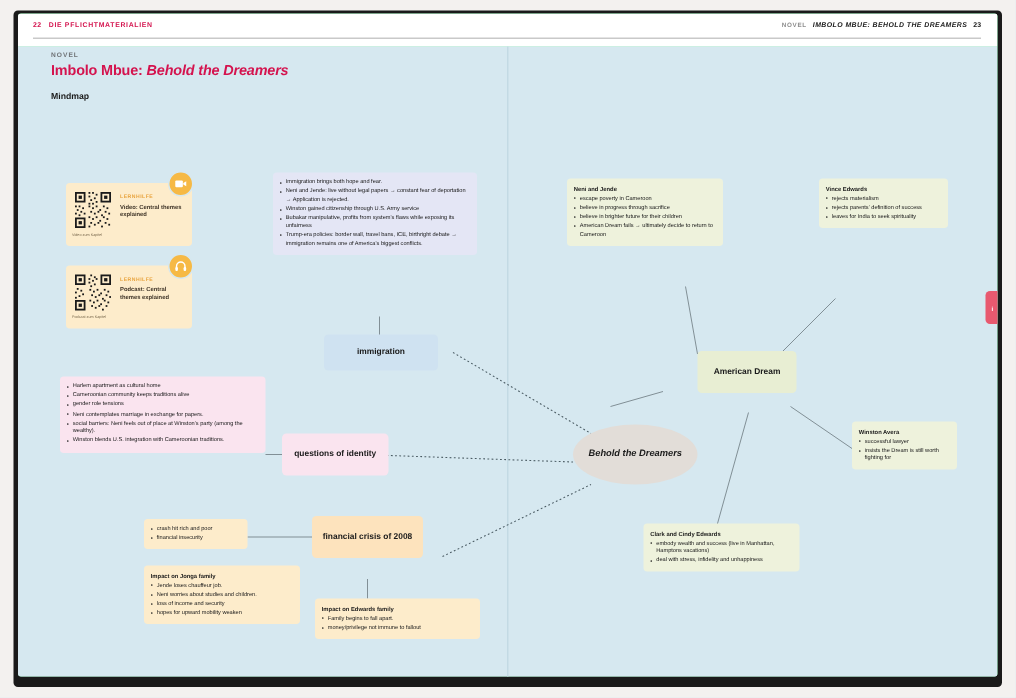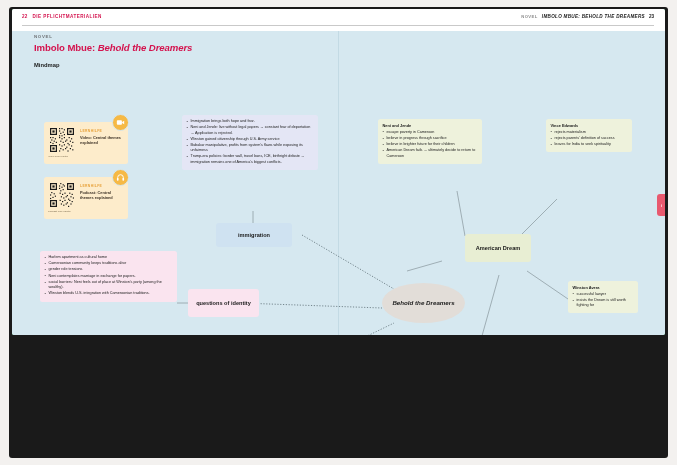--- a/index.html
+++ b/index.html
@@ -2,21 +2,21 @@
 <html><head>
 <meta charset="utf-8">
 <style>
   html,body{margin:0;padding:0;background:#f3f1ef;}
   body{width:677px;height:465px;overflow:hidden;
        font-family:"Liberation Sans","DejaVu Sans",sans-serif;}
 
   .page-shadow{position:absolute;left:9px;top:7px;width:659px;height:451px;
       background:#1a1a1a;border-radius:3px;}
 
-  .spread{position:absolute;left:12px;top:9px;width:653px;height:326px;
+  .spread{position:absolute;left:12px;top:9px;width:653px;height:442px;
       background:#86efac;border-radius:2px;overflow:hidden;}
 
   
   .runhead{position:absolute;left:0;top:0;width:100%;height:22px;background:#fff;}
   .rh-left{position:absolute;left:10px;top:5px;display:flex;align-items:center;gap:5px;}
   .rh-pageno{font-size:4.6px;font-weight:bold;color:#d4134e;letter-spacing:.2px;}
   .rh-title{font-size:4.6px;font-weight:bold;color:#d4134e;letter-spacing:.45px;}
   .rh-right{position:absolute;right:11px;top:5px;display:flex;align-items:center;gap:4px;}
   .rh-kicker{font-size:4.2px;font-weight:bold;color:#8d8d8d;letter-spacing:.45px;}
   .rh-book{font-size:4.6px;font-weight:bold;font-style:italic;color:#1a1a1a;letter-spacing:.3px;}

